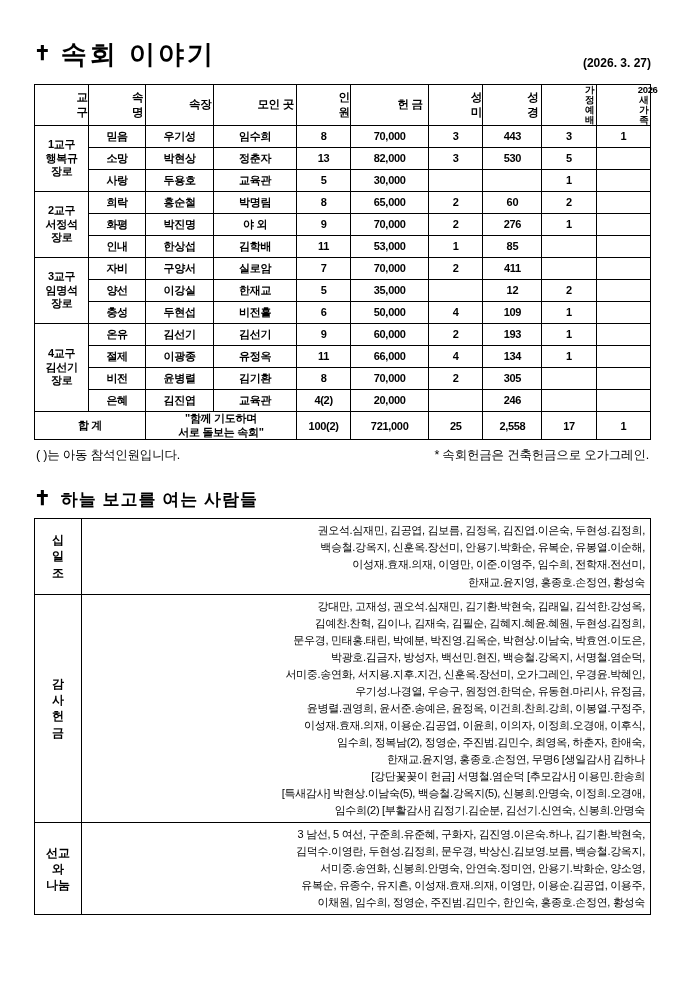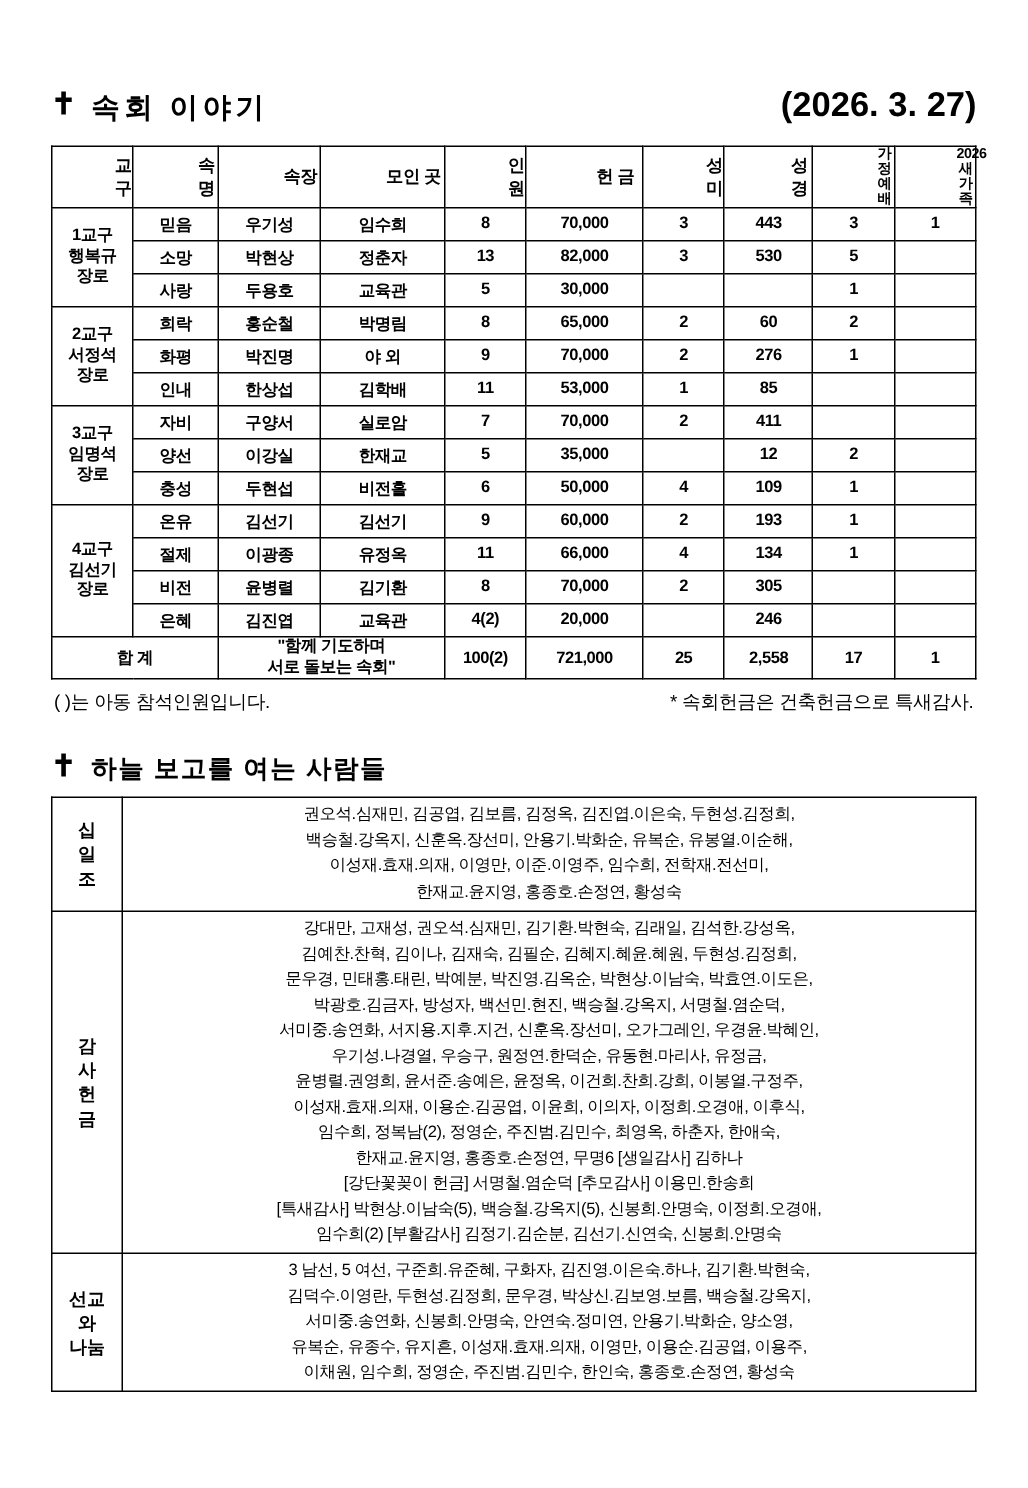--- a/index.html
+++ b/index.html
@@ -36,26 +36,26 @@
   }
   .cross-icon {
     font-size: 20px;
     line-height: 1;
     font-weight: bold;
     color: #000;
     display: inline-block;
     transform: translateY(-2px);
   }
   .header-title {
-    font-size: 19px;
+    font-size: 26px;
     font-weight: bold;
     letter-spacing: 3px;
   }
   .header-date {
-    font-size: 23px;
+    font-size: 12px;
     font-weight: bold;
     letter-spacing: 0px;
     padding-bottom: 2px;
     margin-top: 20px;
   }
 
   
   table.main {
     border-collapse: collapse;
     width: 100%;
@@ -156,21 +156,21 @@
     line-height: 1.35;
     letter-spacing: 0px;
   }
   td.cat .stacked {
     display: block;
   }
   td.body {
     font-size: 11px;
     line-height: 1.55;
     letter-spacing: -0.3px;
-    text-align: center;
+    text-align: right;
     font-weight: normal;
   }
   td.body div { white-space: normal; }
 </style>
 </head>
 <body>
 
 <div class="page">
 
   <div class="header">
@@ -394,21 +394,21 @@
         <td class="num">25</td>
         <td class="num">2,558</td>
         <td class="num">17</td>
         <td class="num">1</td>
       </tr>
     </tbody>
   </table>
 
   <div class="notes">
     <div class="note-left">(    )는 아동 참석인원입니다.</div>
-    <div class="note-right">* 속회헌금은 건축헌금으로 특새감사.</div>
+    <div class="note-right">* 속회헌금은 건축헌금으로 오가그레인.</div>
   </div>
 
   <div class="section2-header">
     <span class="cross-icon">✝</span>
     <span class="section2-title">하늘 보고를 여는 사람들</span>
   </div>
 
   <table class="names">
     <tbody>
 

